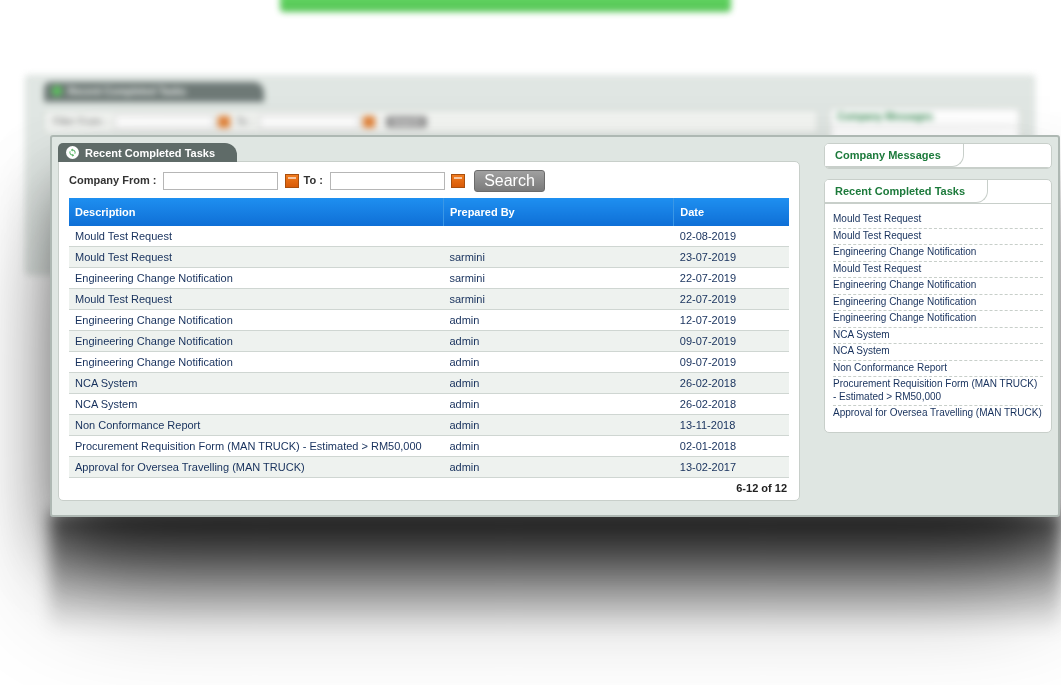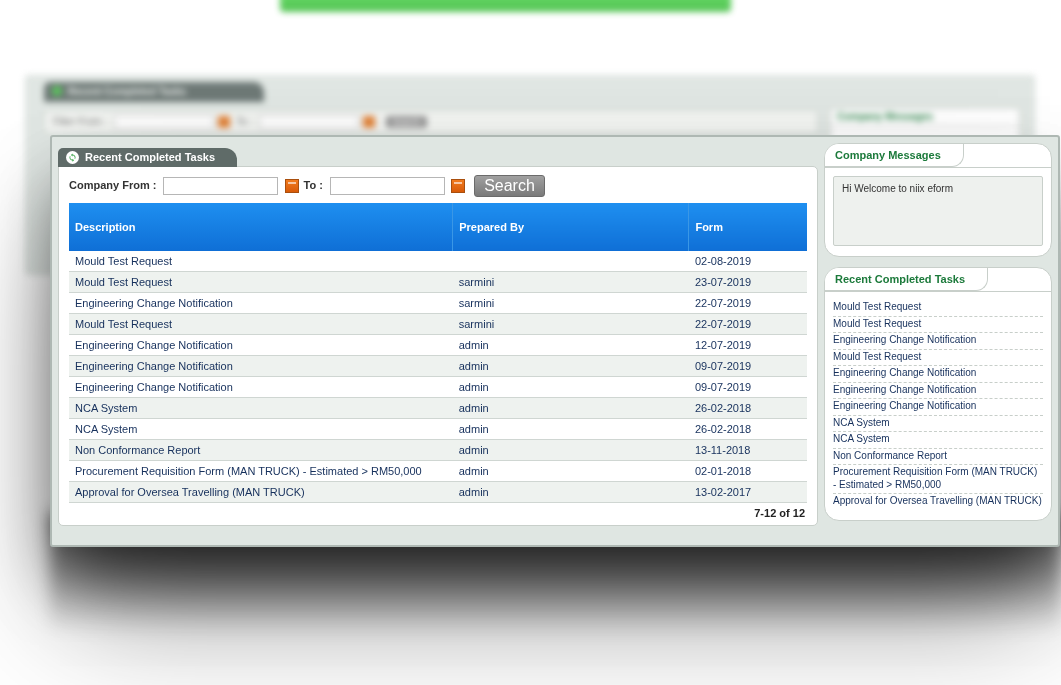--- a/index.html
+++ b/index.html
@@ -61,21 +61,21 @@
     position:absolute;
     top:135px; left:50px;
     width:1010px;
     background:#dfe6e2;
     border:2px solid #aeb8b3;
     border-radius:3px;
     padding:6px 6px 14px 6px;
     box-shadow: 0 40px 60px -10px rgba(0,0,0,.55), 0 80px 120px -20px rgba(0,0,0,.45);
   }
 
-  .front-cols{ display:flex; gap:6px; align-items:center; }
+  .front-cols{ display:flex; gap:24px; align-items:flex-start; }
   .main-col{ flex:1; }
   .side-col{ width:228px; }
 
   
   .panel-tab{
     display:inline-flex; align-items:center;
     background:#5f6b68; color:#fff; font-weight:bold; font-size:11px;
     padding:3px 22px 3px 8px;
     border-radius:5px 12px 0 0;
     position:relative;
@@ -107,41 +107,41 @@
   .search-btn{
     background:linear-gradient(#a0a0a0,#7a7a7a);color:#fff;border:1px solid #6b6b6b;
     font-size:16px;padding:1px 9px;border-radius:3px;cursor:pointer;vertical-align:middle;margin-left:4px;
   }
 
   
   table.data{ width:100%; border-collapse:collapse; font-size:11px; }
   table.data thead th{
     background:linear-gradient(#1e8ff0,#0f6fd6);
     color:#fff; text-align:left; font-weight:bold;
-    padding:18px 6px; border-right:1px solid #3a97e6;
+    padding:8px 6px; border-right:1px solid #3a97e6;
   }
   table.data thead th:last-child{border-right:none}
   table.data tbody td{
     padding:4px 6px; border-bottom:1px solid #cfd6d2;
   }
   table.data tbody tr:nth-child(even) td{ background:#eef2ef; }
   table.data tbody tr:nth-child(odd) td{ background:#fff; }
   table.data tbody td:first-child a{ color:#16305c; text-decoration:none; }
   table.data tbody td:nth-child(2){ color:#16305c; }
   table.data tbody td:nth-child(3){ color:#16305c;margin-top:20px; }
 
   .col-desc{width:52%}
   .col-prep{width:32%}
   .col-date{width:16%}
 
   .pager{ text-align:right; font-size:11px; color:#222; padding:4px 2px 0 0; font-weight:bold;}
 
   
   .side-card{
-    background:#fff; border:1px solid #c8cfca; border-radius:15px;
+    background:#fff; border:1px solid #c8cfca; border-radius:5px;
     margin-bottom:10px; overflow:hidden;
   }
   .side-card .sc-tab{
     display:inline-block; color:#1c7a3b; font-weight:bold; font-size:11px;
     padding:5px 22px 5px 10px; border-bottom:1px solid #c8cfca;
     border-right:1px solid #c8cfca; border-radius:0 0 12px 0;
     background:#fff;
   }
   .side-card .sc-head{ border-bottom:1px solid #c8cfca; }
   .side-card .sc-body{ padding:8px 8px 10px 8px; }
@@ -207,21 +207,21 @@
           <input type="text" value="" style="">
           <span class="cal-icon"></span>
           <button class="search-btn">Search</button>
         </div>
 
         <table class="data">
           <thead>
             <tr>
               <th class="col-desc">Description</th>
               <th class="col-prep">Prepared By</th>
-              <th class="col-date">Form</th>
+              <th class="col-date">Date</th>
             </tr>
           </thead>
           <tbody id="rows">
               <tr>
                 <td><a href="#">Mould Test Request</a></td>
                 <td></td>
                 <td>02-08-2019</td>
               </tr>
               <tr>
                 <td><a href="#">Mould Test Request</a></td>
@@ -274,31 +274,28 @@
                 <td>02-01-2018</td>
               </tr>
               <tr>
                 <td><a href="#">Approval for Oversea Travelling (MAN TRUCK)</a></td>
                 <td>admin</td>
                 <td>13-02-2017</td>
               </tr>
             </tbody>
         </table>
 
-        <div class="pager">7-12 of 12</div>
+        <div class="pager">6-12 of 12</div>
       </div>
     </div>
 
     <div class="side-col">
 
       <div class="side-card">
         <div class="sc-head"><span class="sc-tab">Company Messages</span></div>
-        <div class="sc-body">
-          <div class="msg-box">Hi Welcome to niix eform</div>
-        </div>
       </div>
 
       <div class="side-card">
         <div class="sc-head"><span class="sc-tab">Recent Completed Tasks</span></div>
         <div class="sc-body">
           <ul class="task-list" id="task-list">
               <li>Mould Test Request</li>
               <li>Mould Test Request</li>
               <li>Engineering Change Notification</li>
               <li>Mould Test Request</li>

